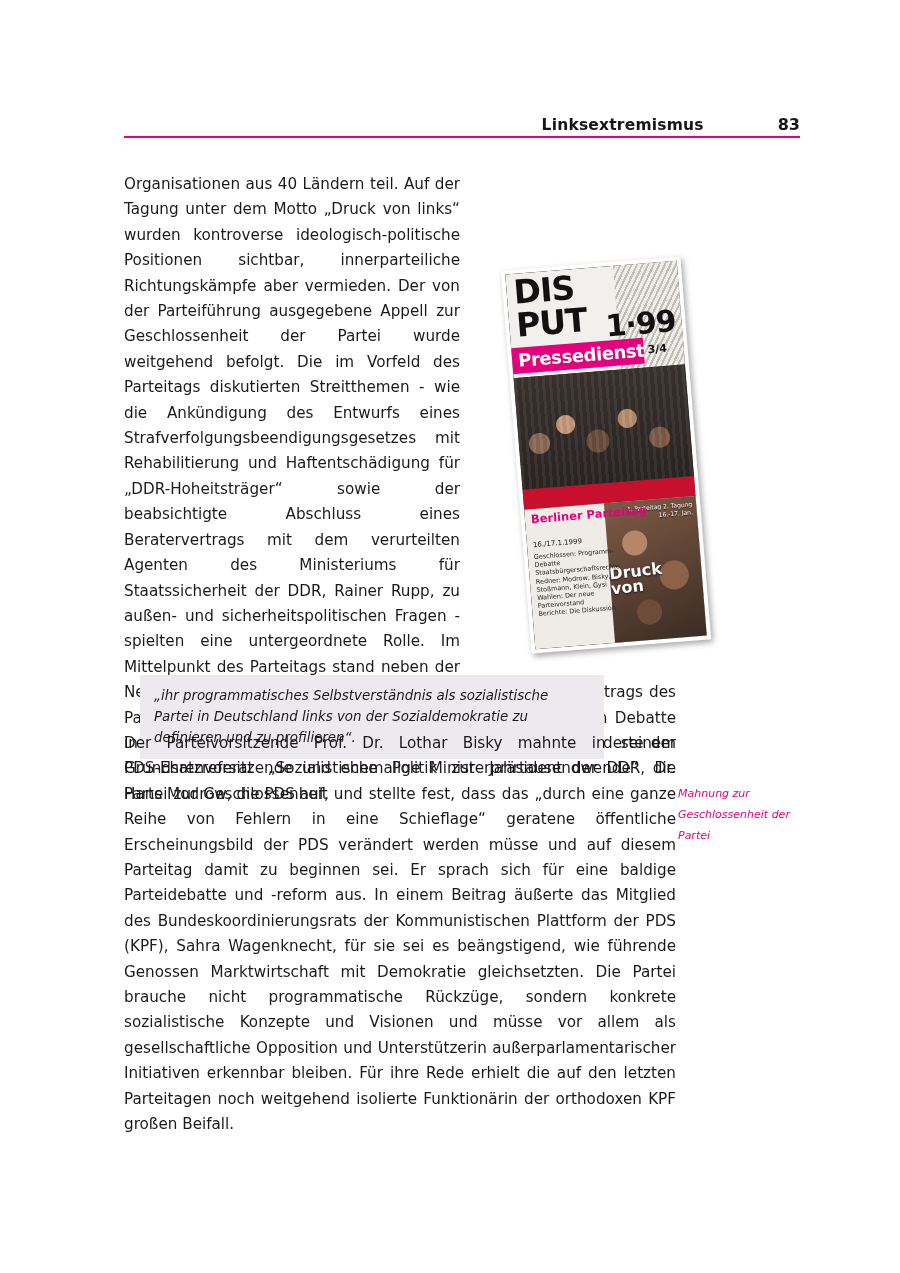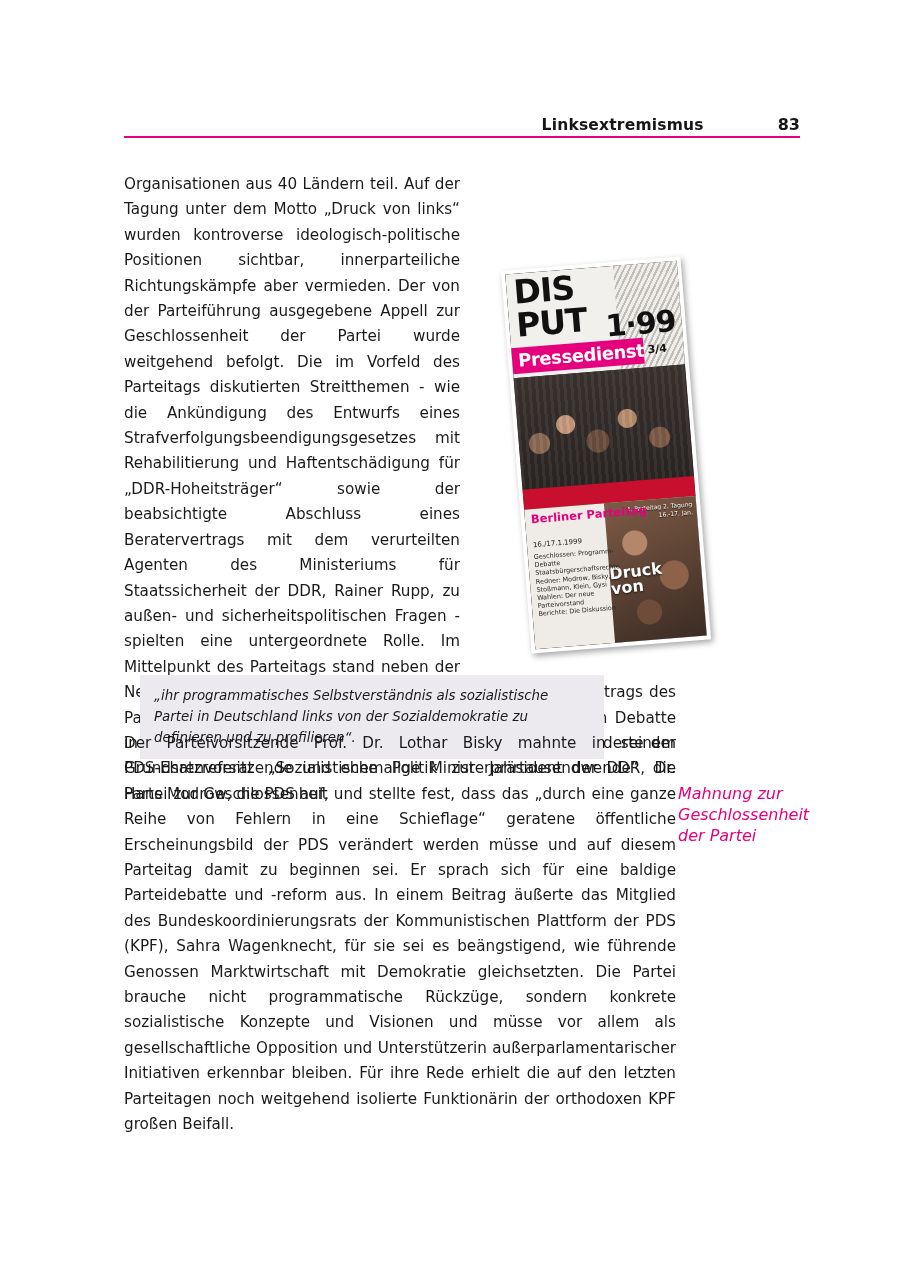--- a/index.html
+++ b/index.html
@@ -287,21 +287,21 @@
     color: #1a1a1a;
   }
   .col2 p { margin: 0; }
 
   
   .marginnote {
     position: absolute;
     left: 678px;
     top: 783px;
     width: 130px;
-    font-size: 16px;
+    font-size: 11px;
     line-height: 21px;
     font-style: italic;
     color: #e5007d;
   }
 </style>
 </head>
 <body>
 
 <div class="page">
 

